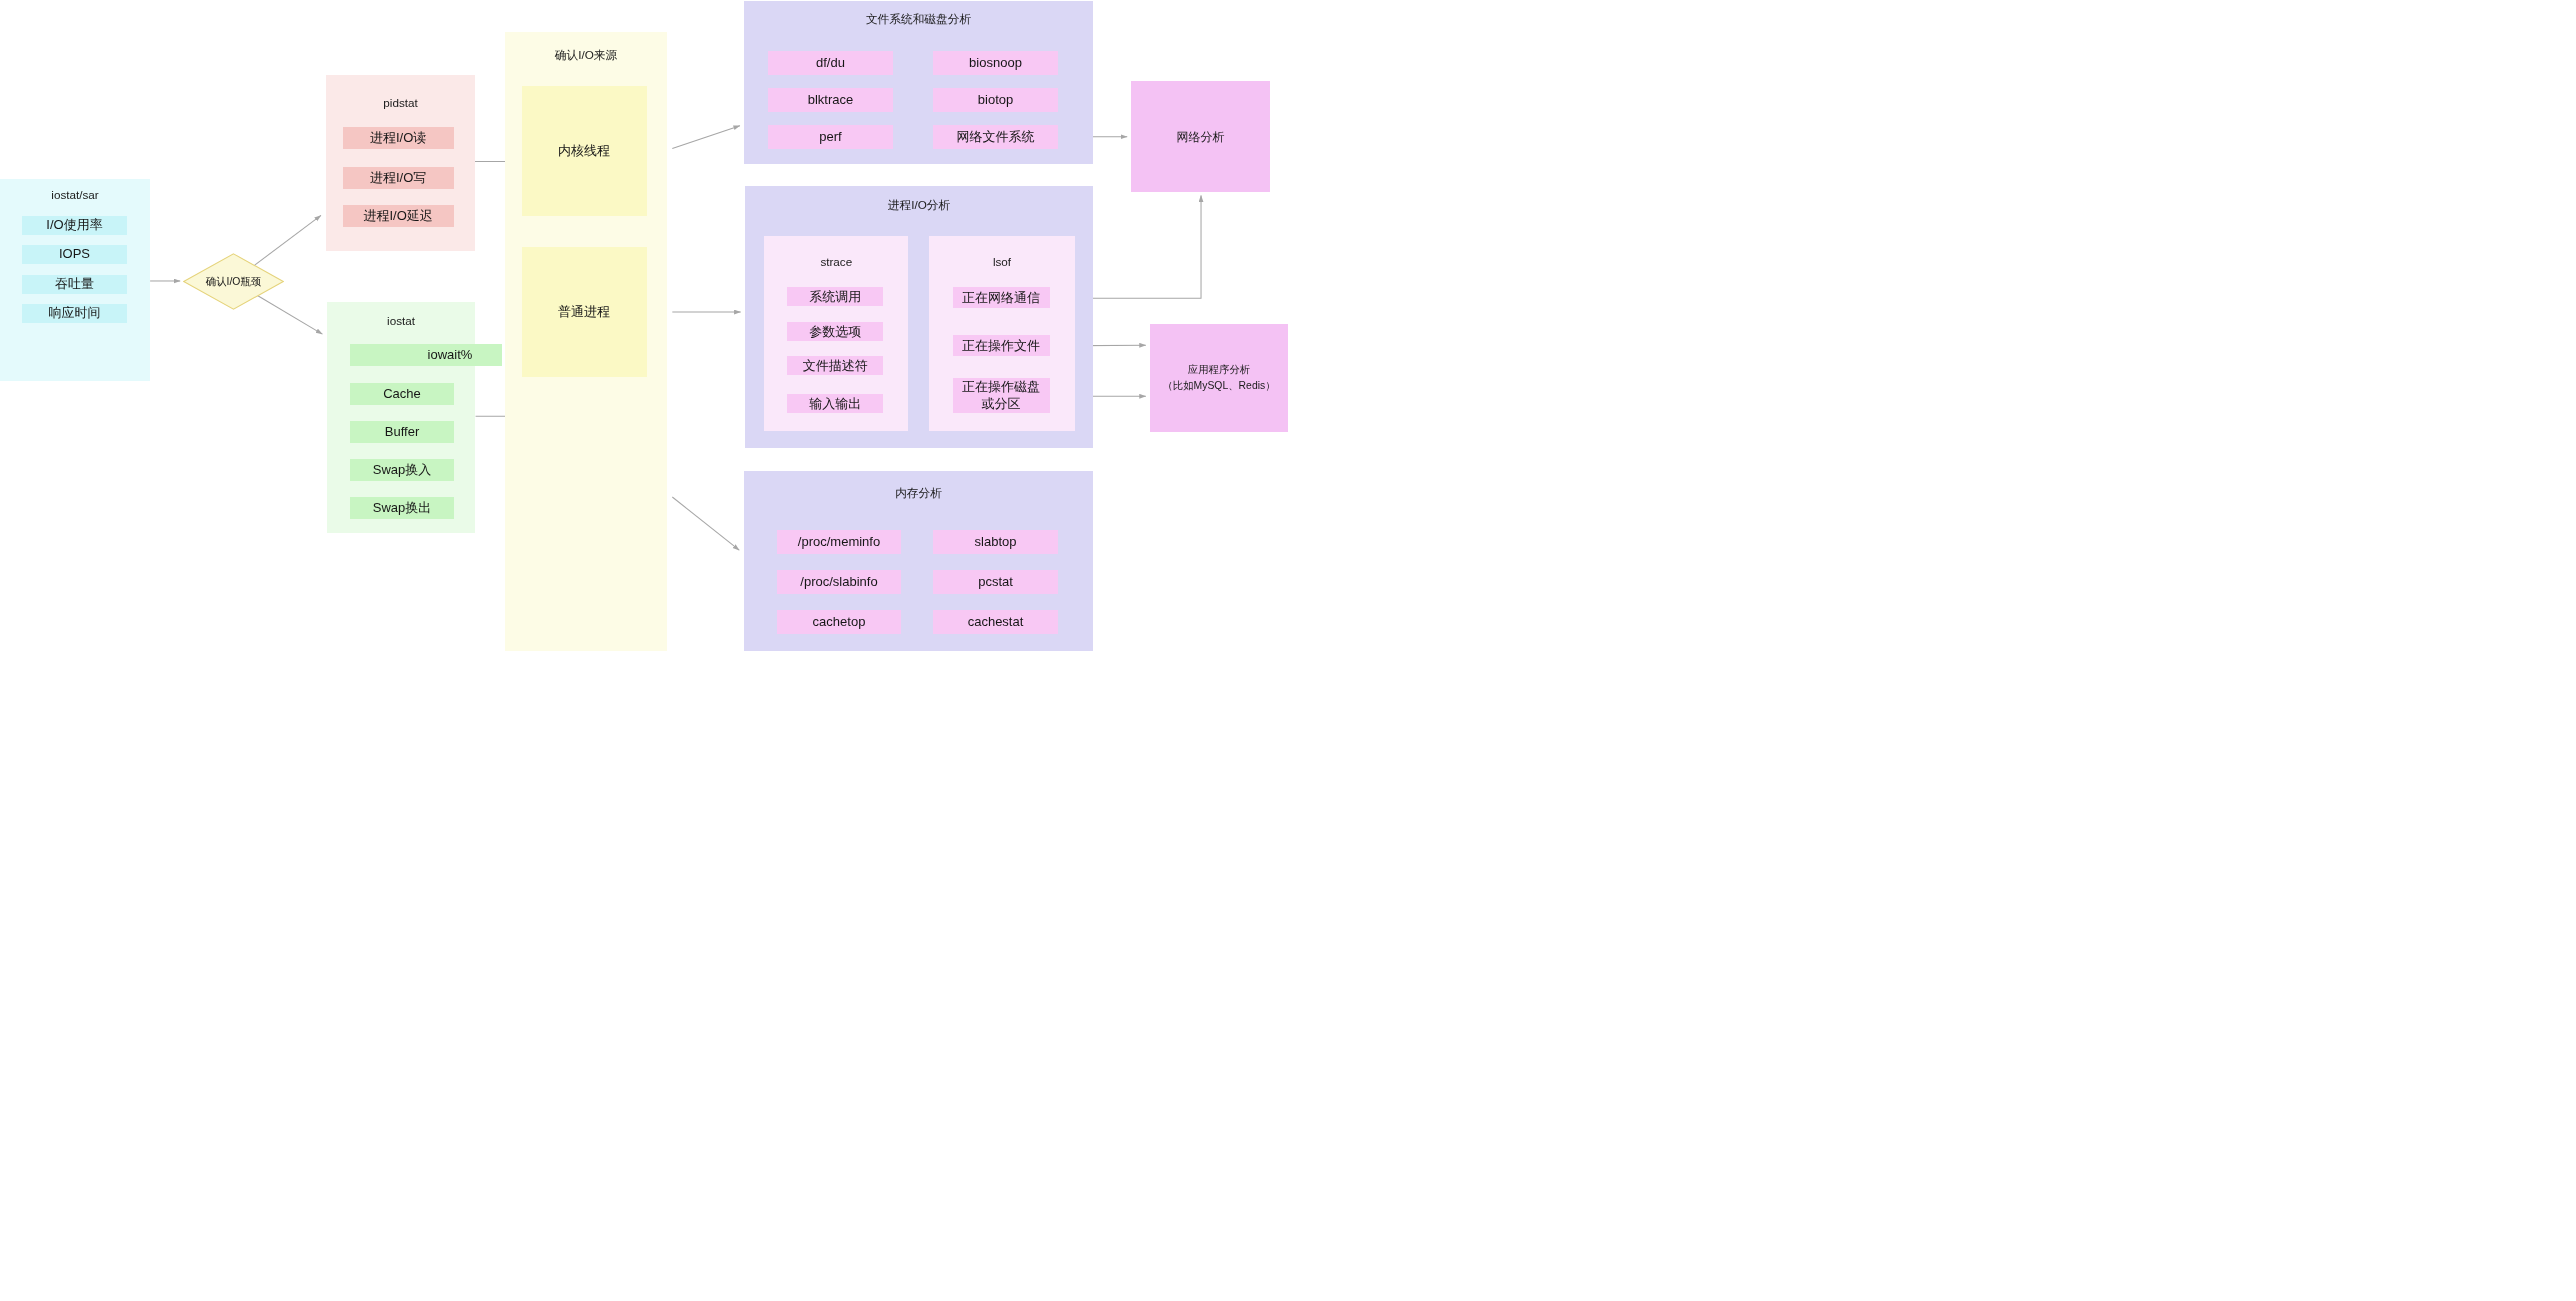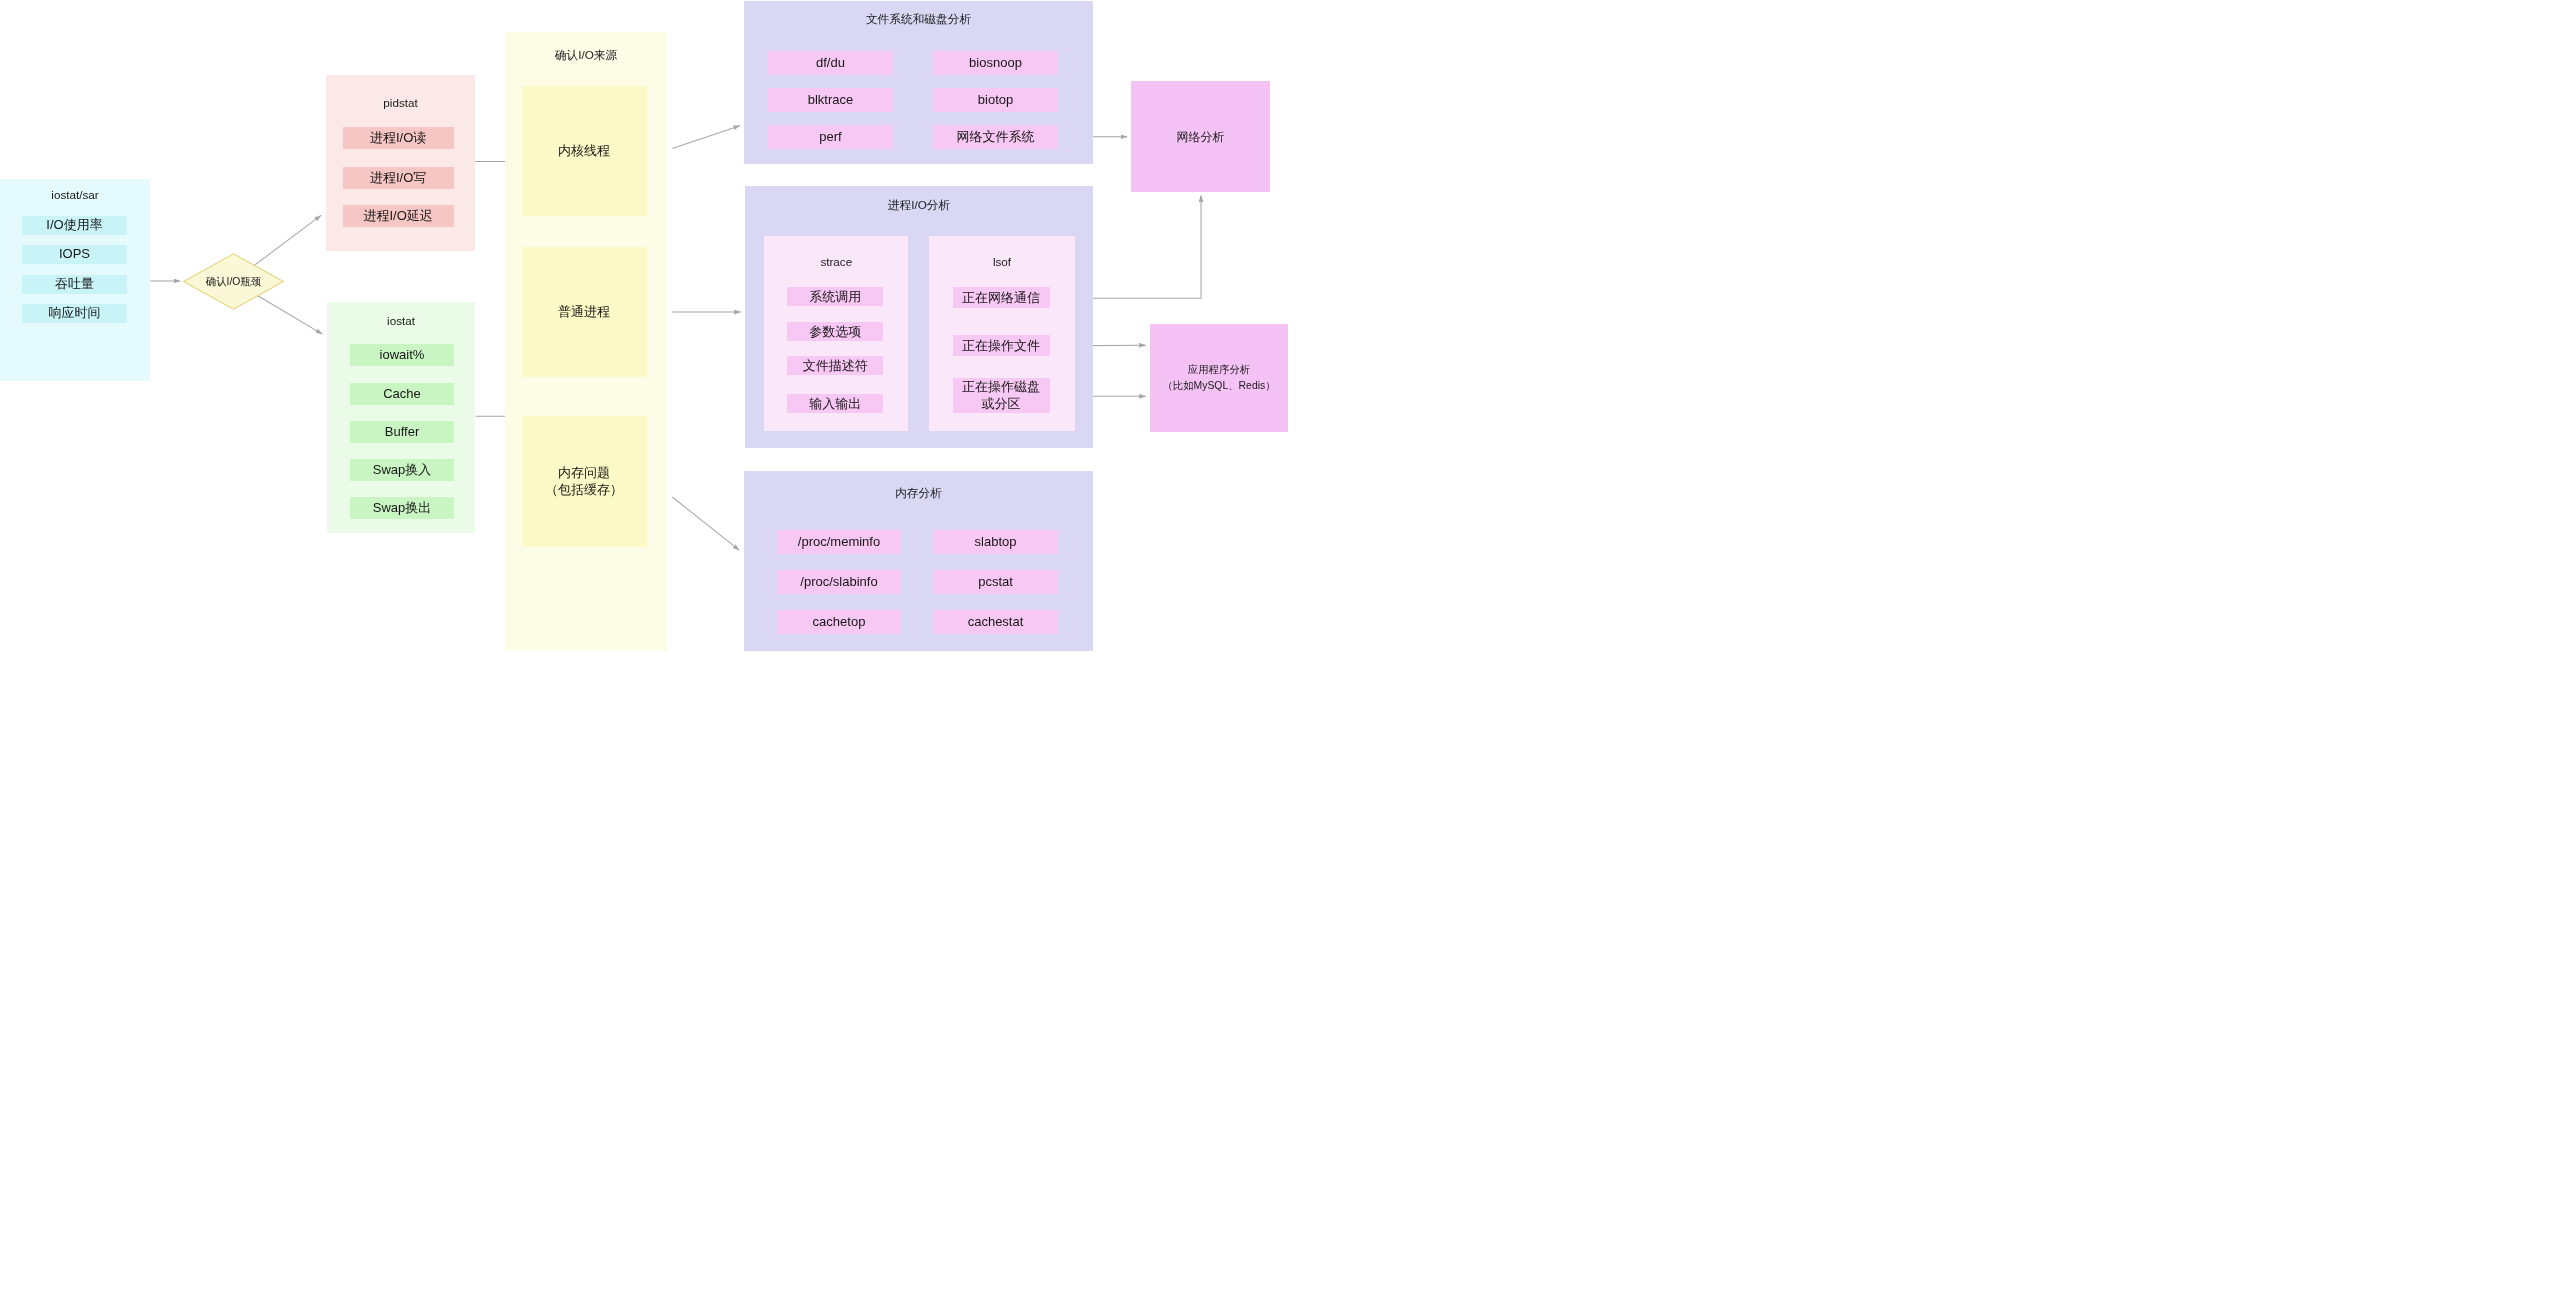--- a/index.html
+++ b/index.html
@@ -75,35 +75,31 @@
 
 <div class="panel red-panel" style="left:326px;top:75px;width:149px;height:176px;">
   <div class="panel-title" style="top:21px;">pidstat</div>
   <div class="chip red-item" style="left:16.6px;top:52px;width:111px;height:22px;">进程I/O读</div>
   <div class="chip red-item" style="left:16.6px;top:92px;width:111px;height:22px;">进程I/O写</div>
   <div class="chip red-item" style="left:16.6px;top:130px;width:111px;height:22px;">进程I/O延迟</div>
 </div>
 
 <div class="panel green-panel" style="left:327px;top:302px;width:148px;height:231px;">
   <div class="panel-title" style="top:11.7px;">iostat</div>
-  <div class="chip green-item" style="left:23px;top:42px;width:104px;height:22px;">iowait%</div>
+  <div class="chip green-item" style="left:23px;top:42px;width:104px;height:22px;padding-left:48px;">iowait%</div>
   <div class="chip green-item" style="left:23px;top:81px;width:104px;height:22px;">Cache</div>
   <div class="chip green-item" style="left:23px;top:119px;width:104px;height:22px;">Buffer</div>
   <div class="chip green-item" style="left:23px;top:157px;width:104px;height:22px;">Swap换入</div>
   <div class="chip green-item" style="left:23px;top:195px;width:104px;height:22px;">Swap换出</div>
 </div>
 
 <div class="panel cream-panel" style="left:505px;top:32px;width:162px;height:632px;">
   <div class="panel-title" style="top:16px;">确认I/O来源</div>
   <div class="chip yellow-item" style="left:16.6px;top:54px;width:125px;height:130px;">内核线程</div>
   <div class="chip yellow-item" style="left:16.6px;top:215px;width:125px;height:130px;">普通进程</div>
-  <div class="chip yellow-item" style="left:16.6px;top:384px;width:125px;height:131px;">
-    <span>内存问题</span>
-    <span>（包括缓存）</span>
-  </div>
 </div>
 
 <div class="panel lavender-panel" style="left:744px;top:1.4px;width:349px;height:163px;">
   <div class="panel-title" style="top:11px;">文件系统和磁盘分析</div>
   <div class="chip magenta-item" style="left:24px;top:50px;width:125px;height:23.5px;">df/du</div>
   <div class="chip magenta-item" style="left:189px;top:50px;width:125px;height:23.5px;">biosnoop</div>
   <div class="chip magenta-item" style="left:24px;top:87px;width:125px;height:23.5px;">blktrace</div>
   <div class="chip magenta-item" style="left:189px;top:87px;width:125px;height:23.5px;">biotop</div>
   <div class="chip magenta-item" style="left:24px;top:124px;width:125px;height:23.5px;">perf</div>
   <div class="chip magenta-item" style="left:189px;top:124px;width:125px;height:23.5px;">网络文件系统</div>

